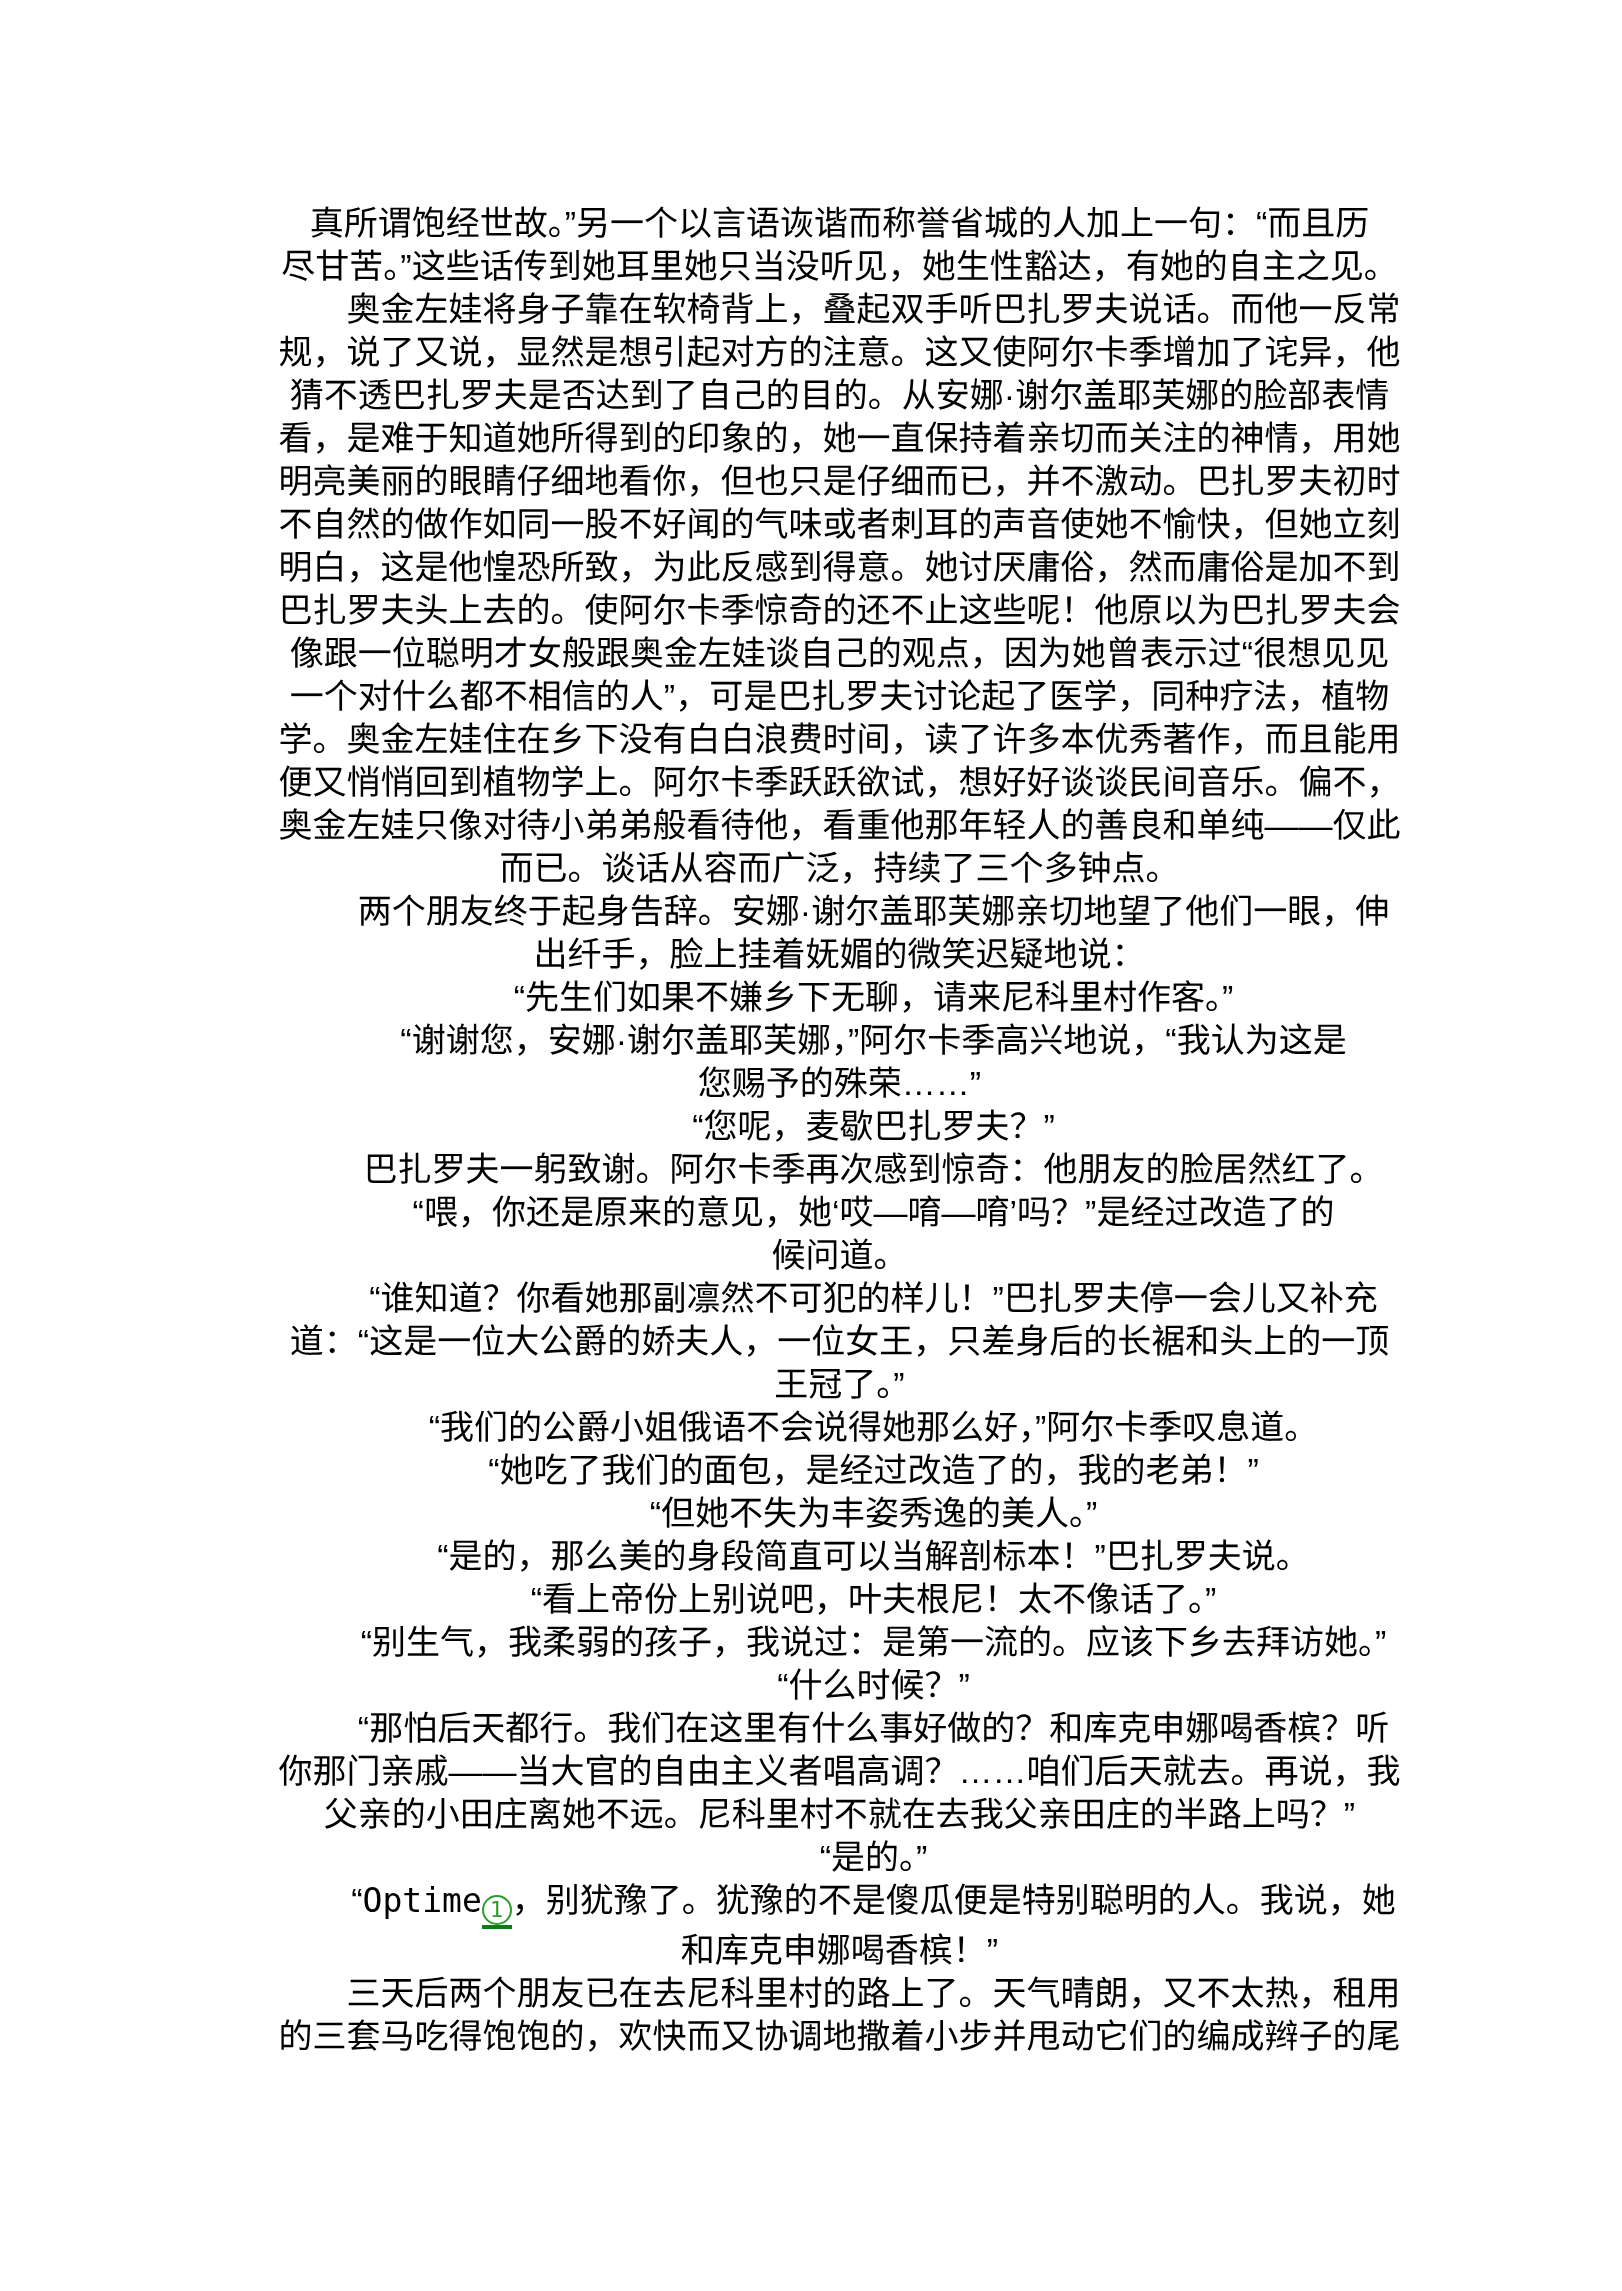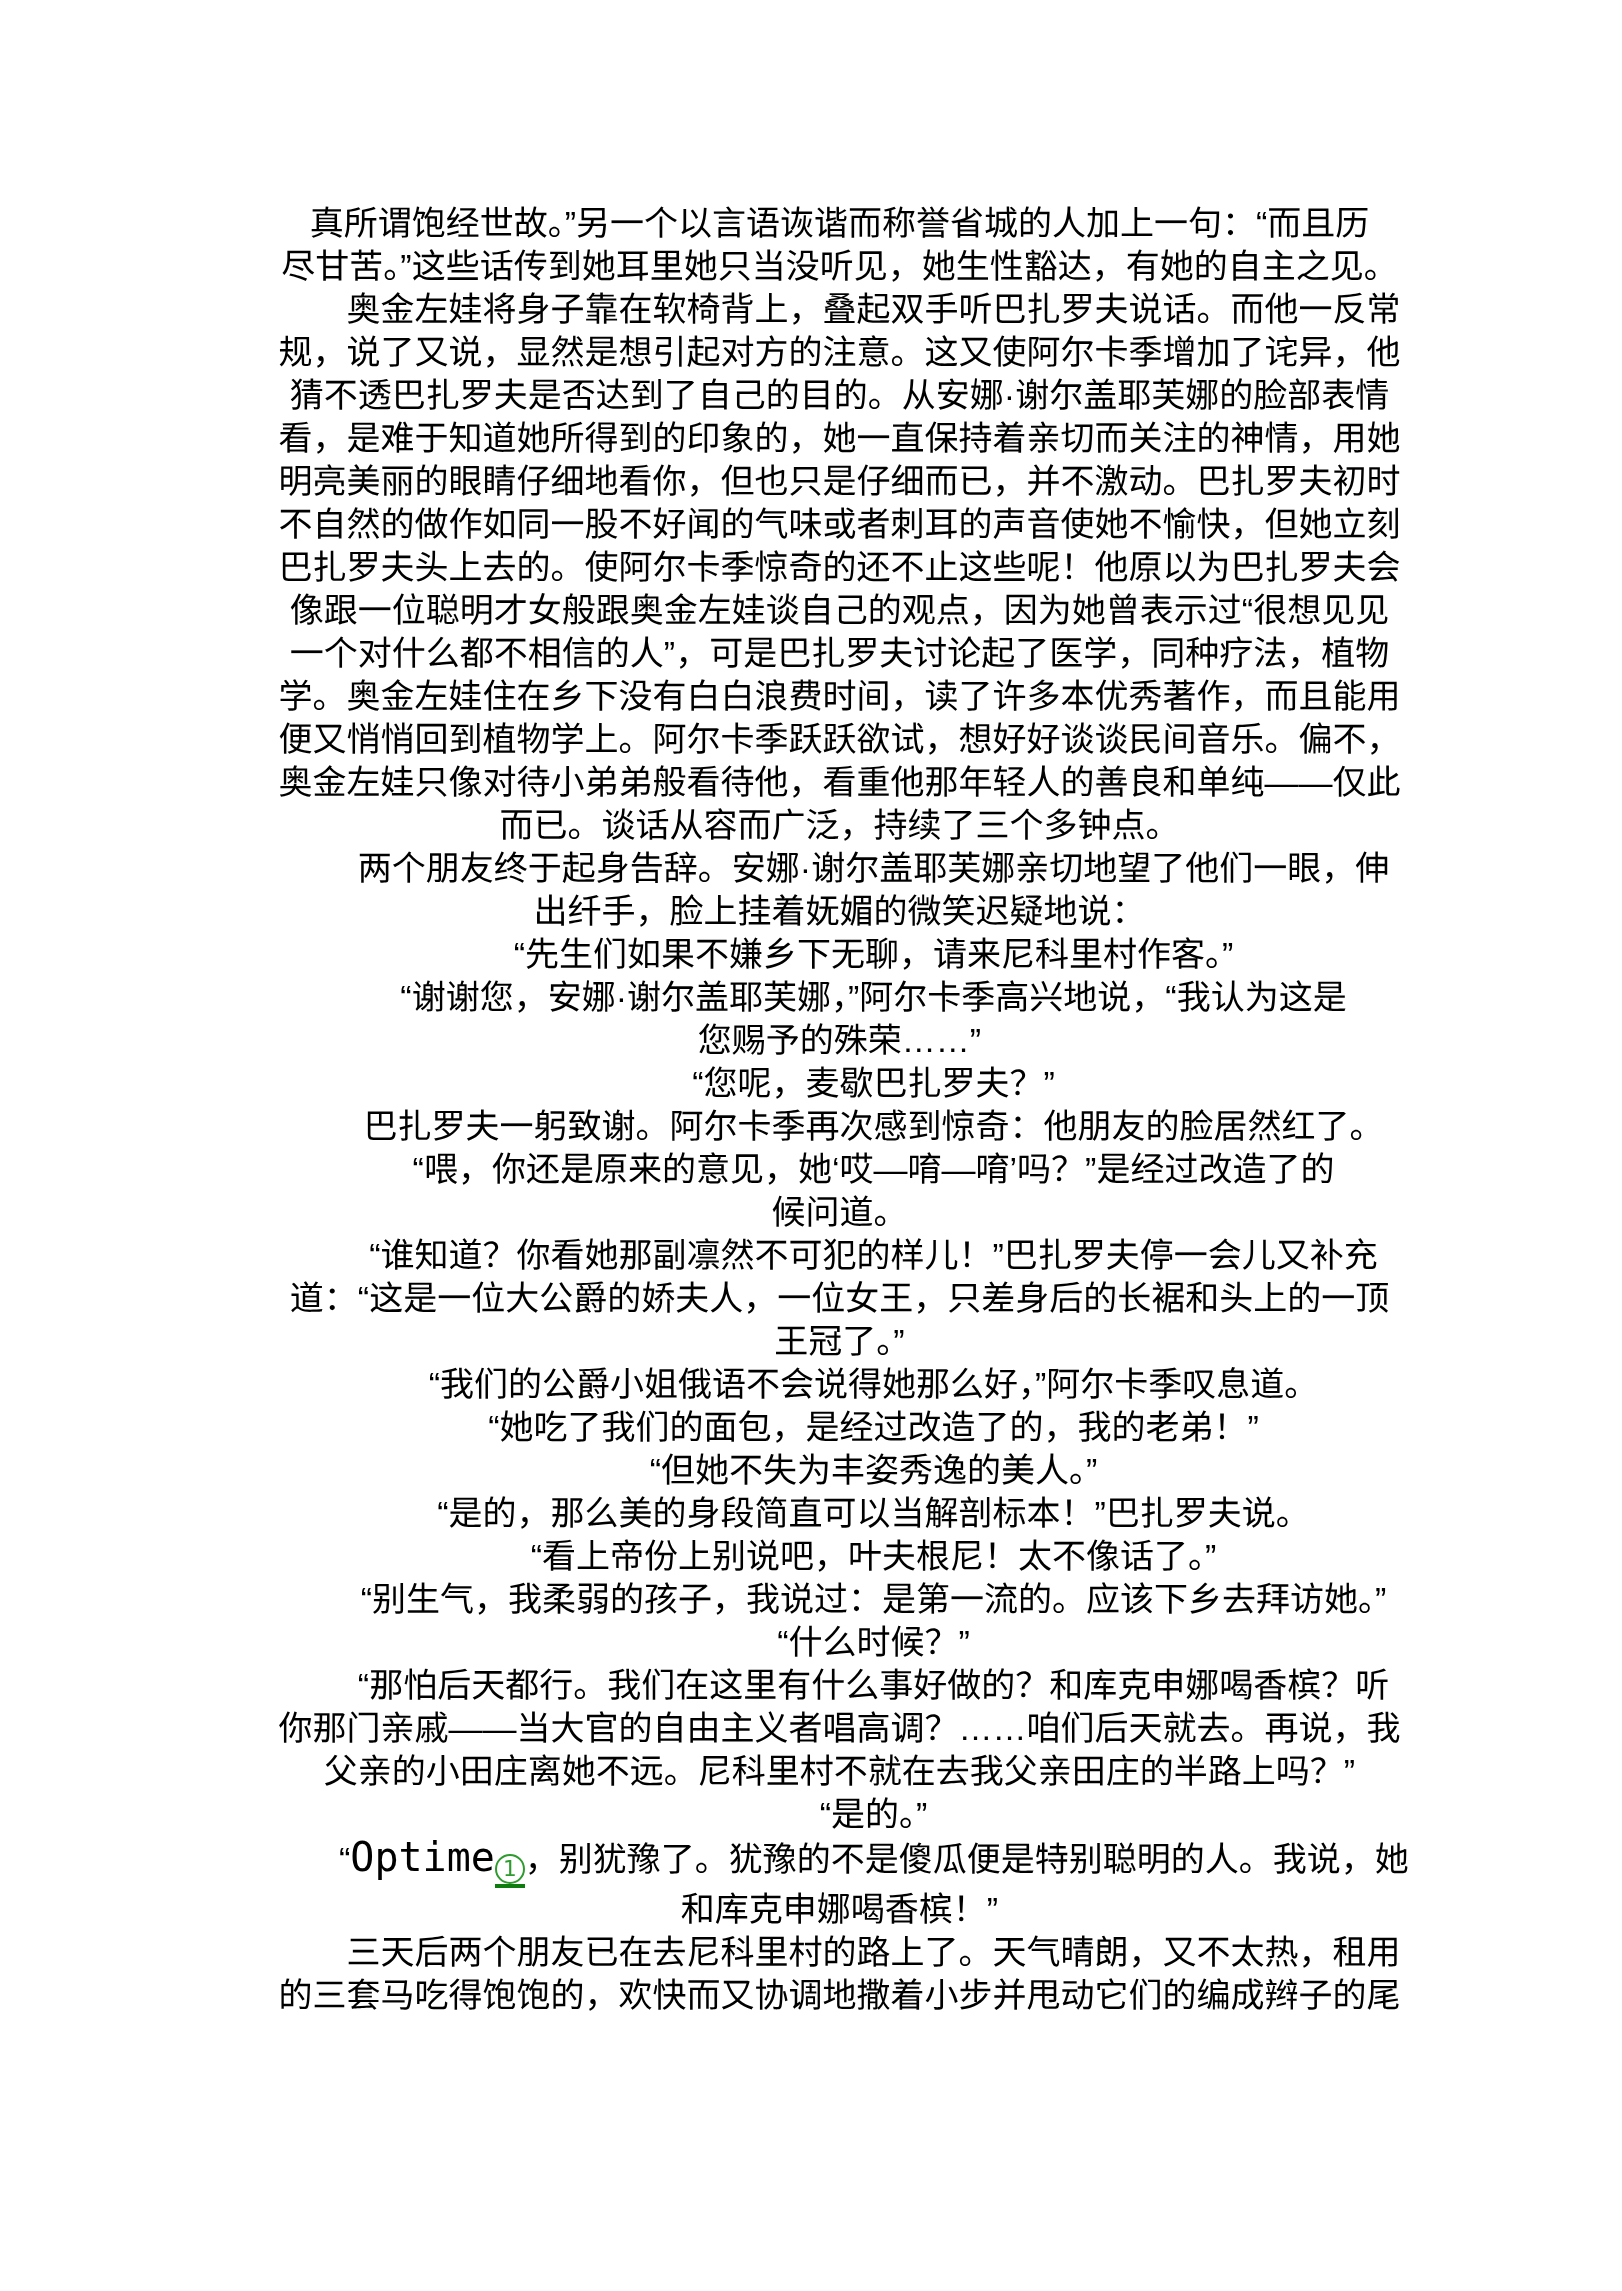--- a/index.html
+++ b/index.html
@@ -18,21 +18,21 @@
     white-space:pre;
     font-family:"Liberation Sans",sans-serif;
     font-size:34px;
     line-height:43px;
     color:#000000;
     letter-spacing:0;
     text-align:center;
   }
   .latin{
     font-family:"DejaVu Sans Mono",monospace;
-    font-size:40px;
+    font-size:33px;
   }
   .fn-underline{
     display:inline-block;
     border-bottom:4.9px solid #0e7c0e;
     line-height:0;
   }
   .fn-circle{
     display:inline-flex;
     align-items:center;
     justify-content:center;
@@ -54,20 +54,21 @@
 <div class="page">
   <div class="textblock">
     <div class="line">真所谓饱经世故。”另一个以言语诙谐而称誉省城的人加上一句：“而且历</div>
     <div class="line">尽甘苦。”这些话传到她耳里她只当没听见，她生性豁达，有她的自主之见。</div>
     <div class="line">　　奥金左娃将身子靠在软椅背上，叠起双手听巴扎罗夫说话。而他一反常</div>
     <div class="line">规，说了又说，显然是想引起对方的注意。这又使阿尔卡季增加了诧异，他</div>
     <div class="line">猜不透巴扎罗夫是否达到了自己的目的。从安娜·谢尔盖耶芙娜的脸部表情</div>
     <div class="line">看，是难于知道她所得到的印象的，她一直保持着亲切而关注的神情，用她</div>
     <div class="line">明亮美丽的眼睛仔细地看你，但也只是仔细而已，并不激动。巴扎罗夫初时</div>
     <div class="line">不自然的做作如同一股不好闻的气味或者刺耳的声音使她不愉快，但她立刻</div>
+    <div class="line">明白，这是他惶恐所致，为此反感到得意。她讨厌庸俗，然而庸俗是加不到</div>
     <div class="line">巴扎罗夫头上去的。使阿尔卡季惊奇的还不止这些呢！他原以为巴扎罗夫会</div>
     <div class="line">像跟一位聪明才女般跟奥金左娃谈自己的观点，因为她曾表示过“很想见见</div>
     <div class="line">一个对什么都不相信的人”，可是巴扎罗夫讨论起了医学，同种疗法，植物</div>
     <div class="line">学。奥金左娃住在乡下没有白白浪费时间，读了许多本优秀著作，而且能用</div>
     <div class="line">便又悄悄回到植物学上。阿尔卡季跃跃欲试，想好好谈谈民间音乐。偏不，</div>
     <div class="line">奥金左娃只像对待小弟弟般看待他，看重他那年轻人的善良和单纯——仅此</div>
     <div class="line">而已。谈话从容而广泛，持续了三个多钟点。</div>
     <div class="line">　　两个朋友终于起身告辞。安娜·谢尔盖耶芙娜亲切地望了他们一眼，伸</div>
     <div class="line">出纤手，脸上挂着妩媚的微笑迟疑地说：</div>
     <div class="line">　　“先生们如果不嫌乡下无聊，请来尼科里村作客。”</div>

